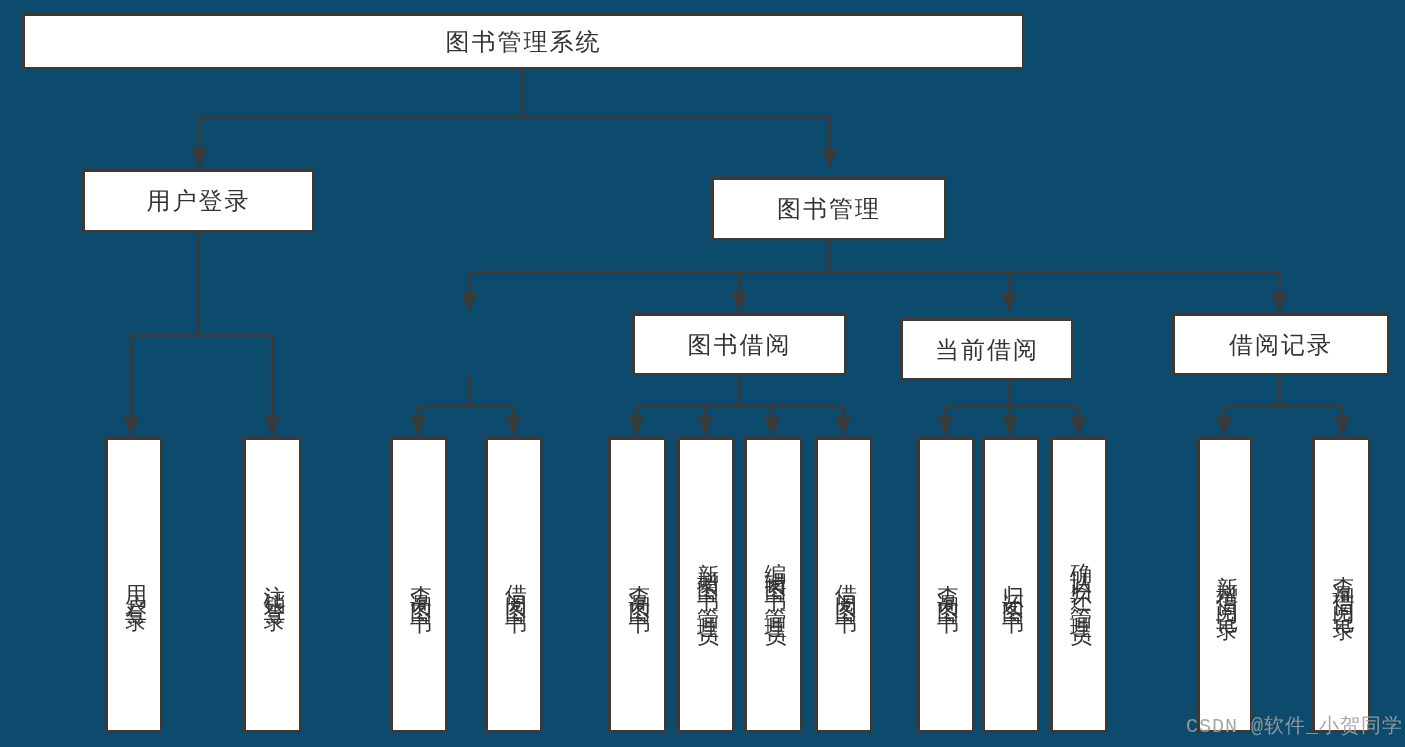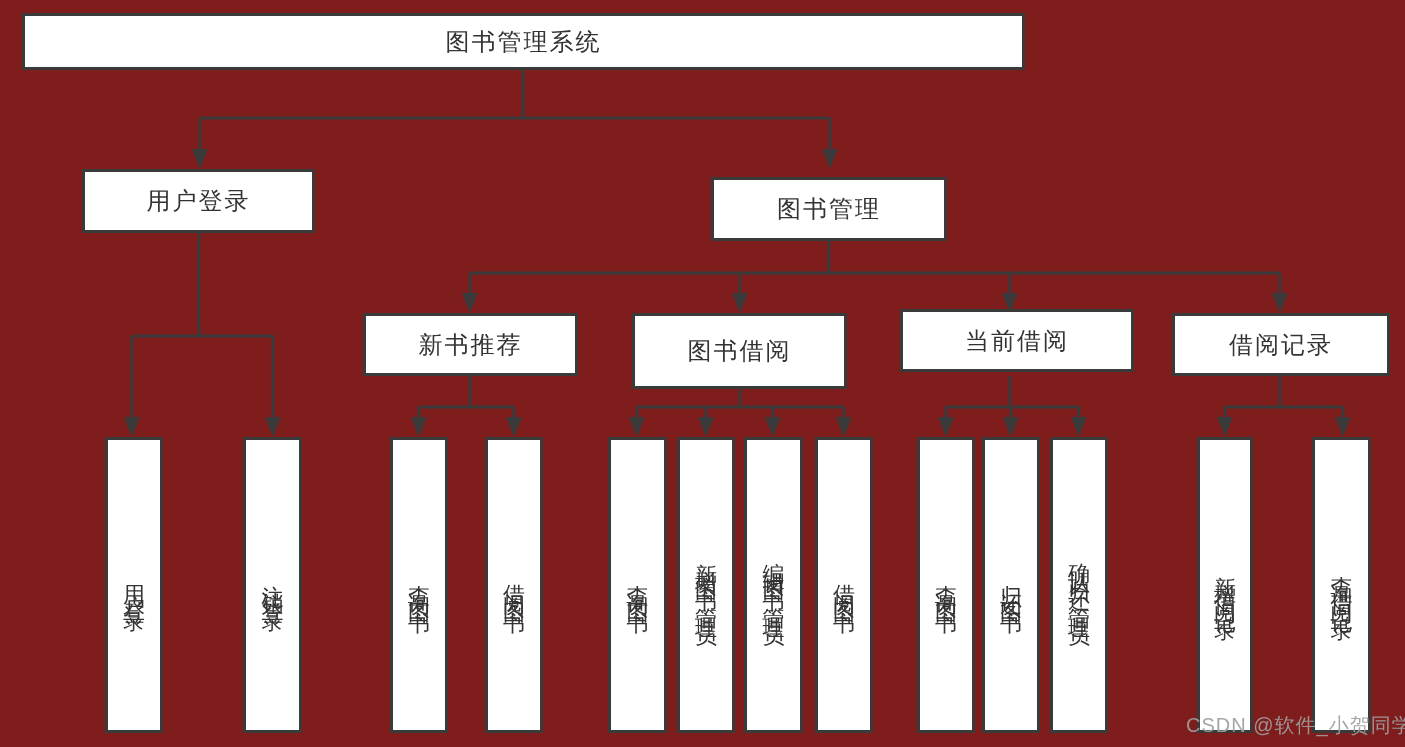--- a/index.html
+++ b/index.html
@@ -1,22 +1,22 @@
 <!DOCTYPE html>
 <html><head>
 <meta charset="utf-8">
 <style>
   html, body { margin: 0; padding: 0; background: #ffffff; }
   .canvas {
     position: relative;
     width: 1405px;
     height: 747px;
-    background: #7f1d1d;
+    background: #0c4a6e;
     overflow: hidden;
-    font-family: Liberation Sans, sans-serif;
+    font-family: Liberation Mono, monospace;
   }
   svg.connectors {
     position: absolute;
     left: 0; top: 0;
     width: 1405px; height: 747px;
     z-index: 1;
   }
   .node {
     position: absolute;
     box-sizing: border-box;
@@ -88,27 +88,24 @@
     <span>图书管理系统</span>
   </div>
 
   <div class="node h-node" style="left:82px;top:169px;width:233px;height:64px">
     <span>用户登录</span>
   </div>
   <div class="node h-node" style="left:711px;top:177px;width:236px;height:64px">
     <span>图书管理</span>
   </div>
 
-  <div class="node h-node" style="left:363px;top:313px;width:215px;height:63px">
-    <span>新书推荐</span>
-  </div>
-  <div class="node h-node" style="left:632px;top:313px;width:215px;height:76px">
+  <div class="node h-node" style="left:632px;top:313px;width:215px;height:63px">
     <span>图书借阅</span>
   </div>
-  <div class="node h-node" style="left:900px;top:309px;width:234px;height:63px">
+  <div class="node h-node" style="left:900px;top:318px;width:174px;height:63px">
     <span>当前借阅</span>
   </div>
   <div class="node h-node" style="left:1172px;top:313px;width:218px;height:63px">
     <span>借阅记录</span>
   </div>
 
   <div class="node leaf" style="left:105px;top:437px;width:58px;height:296px">
     <span>用户登录</span>
   </div>
   <div class="node leaf" style="left:243px;top:437px;width:59px;height:296px">

